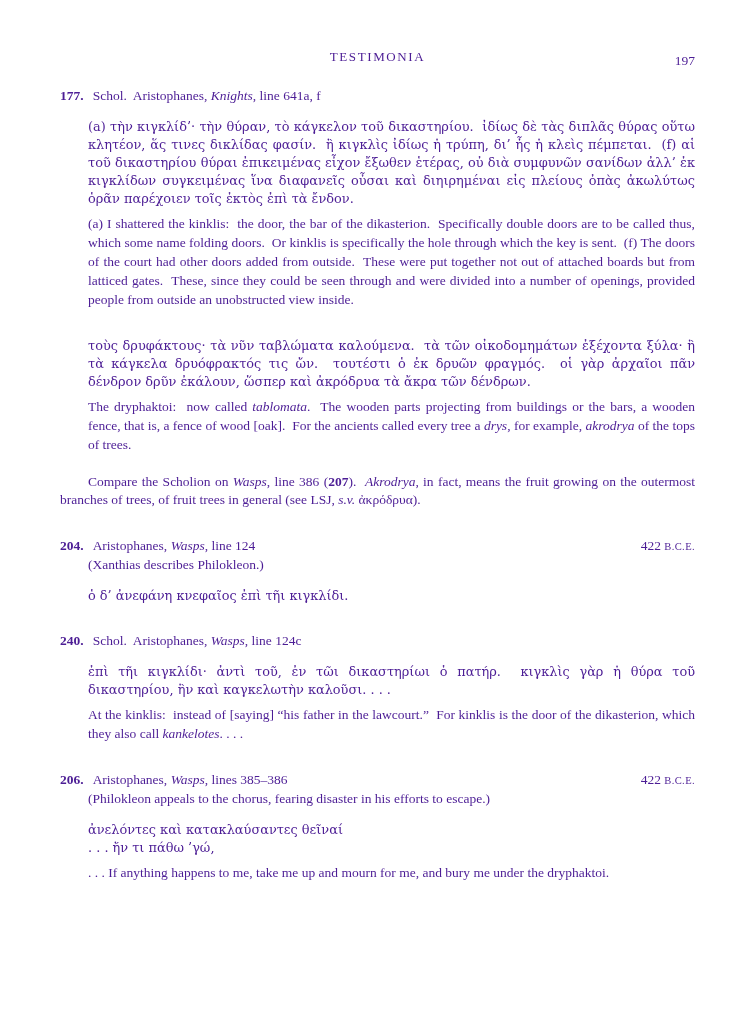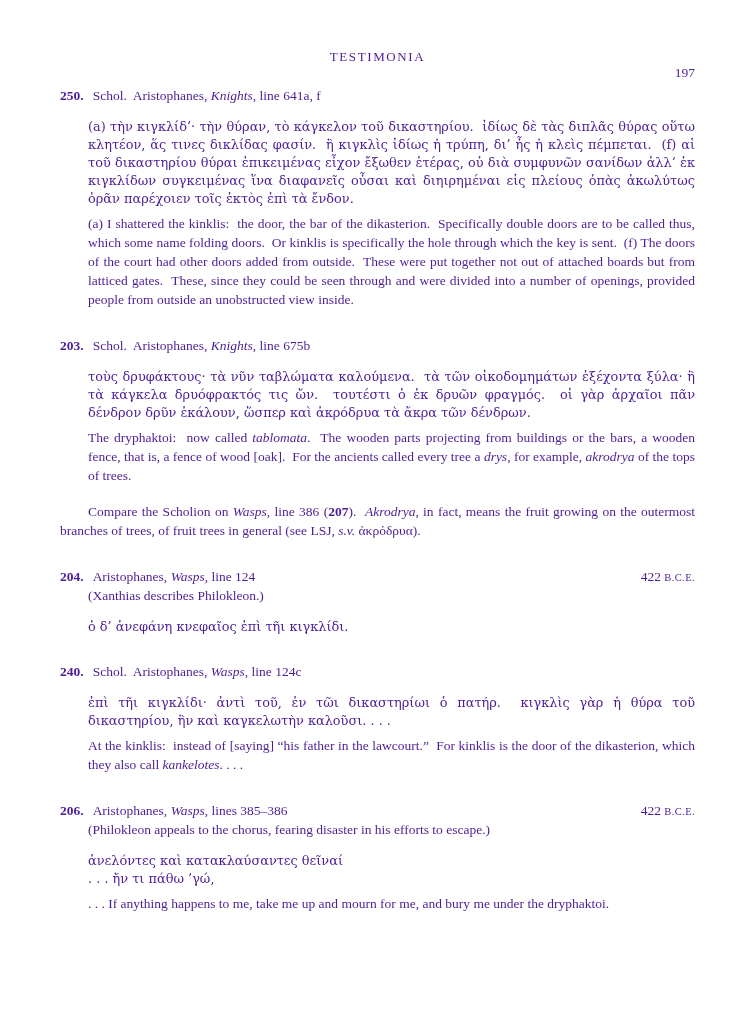--- a/index.html
+++ b/index.html
@@ -19,21 +19,21 @@
   }
   .runhead { position: relative; height: 19px; }
   .runhead .title {
     display: block;
     text-align: center;
     letter-spacing: 1.6px;
     font-size: 13px;
   }
   .runhead .pageno {
     position: absolute;
-    right: 0; top: 16px;
+    right: 0; top: 4px;
     font-size: 13.5px;
   }
   .entry { margin-top: 27px; }
   .entry.first { margin-top: 20px; }
   .hrow { display: flex; justify-content: space-between; align-items: baseline; }
   .num { font-weight: 700; padding-right: 9px; }
   .i { font-style: italic; }
   .b { font-weight: 700; }
   .sc { font-size: 0.78em; letter-spacing: 0.4px; }
   .date { white-space: nowrap; }
@@ -60,30 +60,27 @@
 
 <div class="page">
 
   <div class="runhead">
     <span class="title">TESTIMONIA</span>
     <span class="pageno">197</span>
   </div>
 
   <section class="entry first">
     <div class="hrow">
-      <span><span class="num">250.</span><span><span>Schol.&nbsp; Aristophanes, </span><span class="i">Knights</span><span>, line 641a, f</span></span></span>
+      <span><span class="num">177.</span><span><span>Schol.&nbsp; Aristophanes, </span><span class="i">Knights</span><span>, line 641a, f</span></span></span>
     </div>
     <p class="quote gk">(a) τὴν κιγκλίδ’· τὴν θύραν, τὸ κάγκελον τοῦ δικαστηρίου.&nbsp; ἰδίως δὲ τὰς διπλᾶς θύρας οὕτω κλητέον, ἅς τινες δικλίδας φασίν.&nbsp; ἢ κιγκλὶς ἰδίως ἡ τρύπη, δι’ ἧς ἡ κλεὶς πέμπεται.&nbsp; (f) αἱ τοῦ δικαστηρίου θύραι ἐπικειμένας εἶχον ἔξωθεν ἑτέρας, οὐ διὰ συμφυνῶν σανίδων ἀλλ’ ἐκ κιγκλίδων συγκειμένας ἵνα διαφανεῖς οὖσαι καὶ διηιρημέναι εἰς πλείους ὀπὰς ἀκωλύτως ὁρᾶν παρέχοιεν τοῖς ἐκτὸς ἐπὶ τὰ ἔνδον.</p>
     <p class="trans">(a) I shattered the kinklis:&nbsp; the door, the bar of the dikasterion.&nbsp; Specifically double doors are to be called thus, which some name folding doors.&nbsp; Or kinklis is specifically the hole through which the key is sent.&nbsp; (f) The doors of the court had other doors added from outside.&nbsp; These were put together not out of attached boards but from latticed gates.&nbsp; These, since they could be seen through and were divided into a number of openings, provided people from outside an unobstructed view inside.</p>
   </section>
 
   <section class="entry">
-    <div class="hrow">
-      <span><span class="num">203.</span><span><span>Schol.&nbsp; Aristophanes, </span><span class="i">Knights</span><span>, line 675b</span></span></span>
-    </div>
     <p class="quote gk">τοὺς δρυφάκτους· τὰ νῦν ταβλώματα καλούμενα.&nbsp; τὰ τῶν οἰκοδομημάτων ἐξέχοντα ξύλα· ἢ τὰ κάγκελα δρυόφρακτός τις ὤν.&nbsp; τουτέστι ὁ ἐκ δρυῶν φραγμός.&nbsp; οἱ γὰρ ἀρχαῖοι πᾶν δένδρον δρῦν ἐκάλουν, ὥσπερ καὶ ἀκρόδρυα τὰ ἄκρα τῶν δένδρων.</p>
     <p class="trans"><span>The dryphaktoi:&nbsp; now called </span><span class="i">tablomata</span><span>.&nbsp; The wooden parts projecting from buildings or the bars, a wooden fence, that is, a fence of wood [oak].&nbsp; For the ancients called every tree a </span><span class="i">drys</span><span>, for example, </span><span class="i">akrodrya</span><span> of the tops of trees.</span></p>
   </section>
 
   <p class="compare"><span>Compare the Scholion on </span><span class="i">Wasps</span><span>, line 386 (</span><span class="b">207</span><span>).&nbsp; </span><span class="i">Akrodrya</span><span>, in fact, means the fruit growing on the outermost branches of trees, of fruit trees in general (see LSJ, </span><span class="i">s.v.</span><span> ἀκρόδρυα).</span></p>
 
   <section class="entry">
     <div class="hrow">
       <span><span class="num">204.</span><span><span>Aristophanes, </span><span class="i">Wasps</span><span>, line 124</span></span></span>
       <span class="date"><span>422 </span><span class="sc">B.C.E.</span></span>

